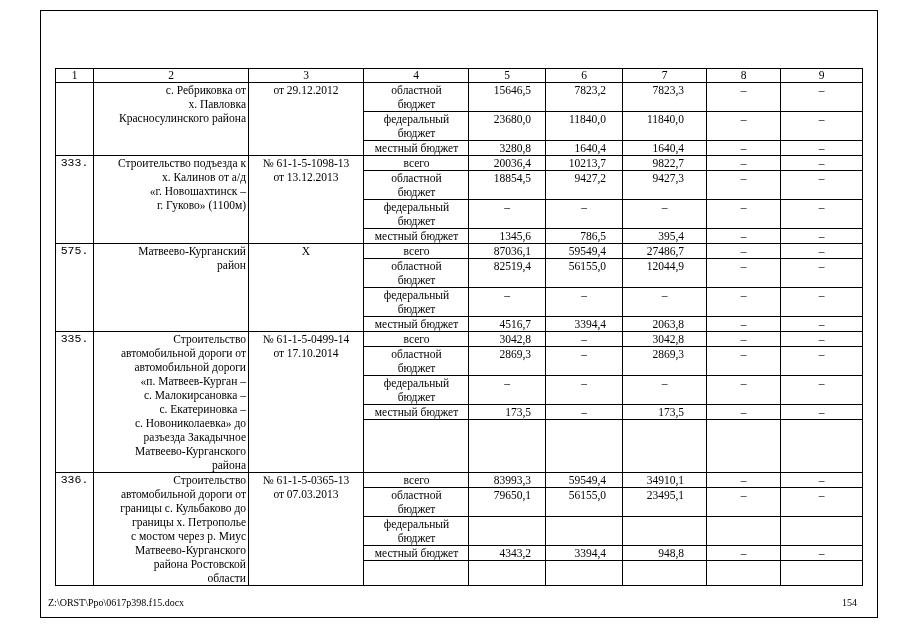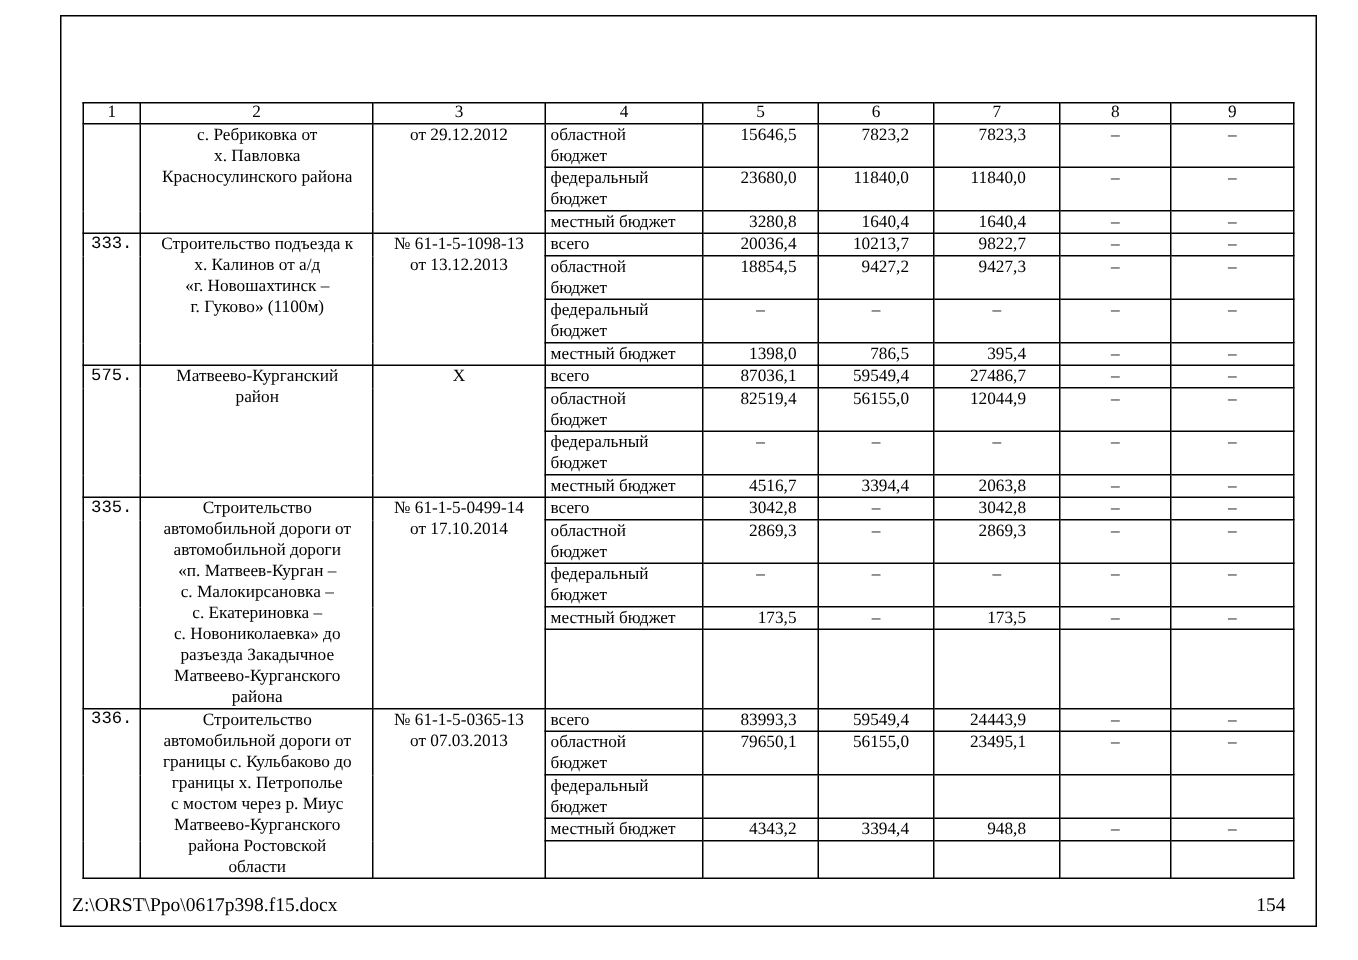--- a/index.html
+++ b/index.html
@@ -28,37 +28,37 @@
   }
   .doc-table th, .doc-table td {
     border: 1px solid #000;
     vertical-align: top;
     padding: 0 2px;
     font-weight: normal;
     overflow: hidden;
   }
   th.h { text-align: center; height: 14px; line-height: 13px; }
   td.num  { text-align: center; font-family: Liberation Mono, monospace; }
-  td.name { text-align: center; padding-left: 3px; white-space: pre-line; }
+  td.name { text-align: right; padding-left: 3px; white-space: pre-line; }
   td.doc  { text-align: center; white-space: pre-line; }
-  td.label{ text-align: left; padding-left: 3px; white-space: pre-line; }
+  td.label{ text-align: center; padding-left: 3px; white-space: pre-line; }
   td.numval { text-align: right; }
   td.v0 { padding-right: 14px; }
   td.v1 { padding-right: 16px; }
   td.v2 { padding-right: 22px; }
   td.dash { text-align: center; }
   tr.r1 { height: 15px; }
   tr.r2 { height: 28px; }
   .footer {
     position: absolute;
     left: 7px; right: 20px; bottom: 8px;
     display: flex;
     justify-content: space-between;
     align-items: baseline;
-    font-size: 13px;
+    font-size: 10px;
     line-height: 12px;
   }
 </style>
 </head>
 <body>
 
 <div class="page">
 
   <table class="doc-table">
     <colgroup>
@@ -145,21 +145,21 @@
           <td class="label">федеральный
 бюджет</td>
           <td class="dash">–</td>
           <td class="dash">–</td>
           <td class="dash">–</td>
           <td class="dash">–</td>
           <td class="dash">–</td>
         </tr>
         <tr class="r1">
           <td class="label">местный бюджет</td>
-          <td class="numval v0">1398,0</td>
+          <td class="numval v0">1345,6</td>
           <td class="numval v1">786,5</td>
           <td class="numval v2">395,4</td>
           <td class="dash">–</td>
           <td class="dash">–</td>
         </tr>
         <tr class="r1">
           <td class="num" rowspan="4">575.</td>
           <td class="name" rowspan="4">Матвеево-Курганский
 район</td>
           <td class="doc" rowspan="4">Х</td>
@@ -259,21 +259,21 @@
 границы х. Петрополье
 с мостом через р. Миус
 Матвеево-Курганского
 района Ростовской
 области</td>
           <td class="doc" rowspan="5">№ 61-1-5-0365-13
 от 07.03.2013</td>
           <td class="label">всего</td>
           <td class="numval v0">83993,3</td>
           <td class="numval v1">59549,4</td>
-          <td class="numval v2">24443,9</td>
+          <td class="numval v2">34910,1</td>
           <td class="dash">–</td>
           <td class="dash">–</td>
         </tr>
         <tr class="r2">
           <td class="label">областной
 бюджет</td>
           <td class="numval v0">79650,1</td>
           <td class="numval v1">56155,0</td>
           <td class="numval v2">23495,1</td>
           <td class="dash">–</td>

